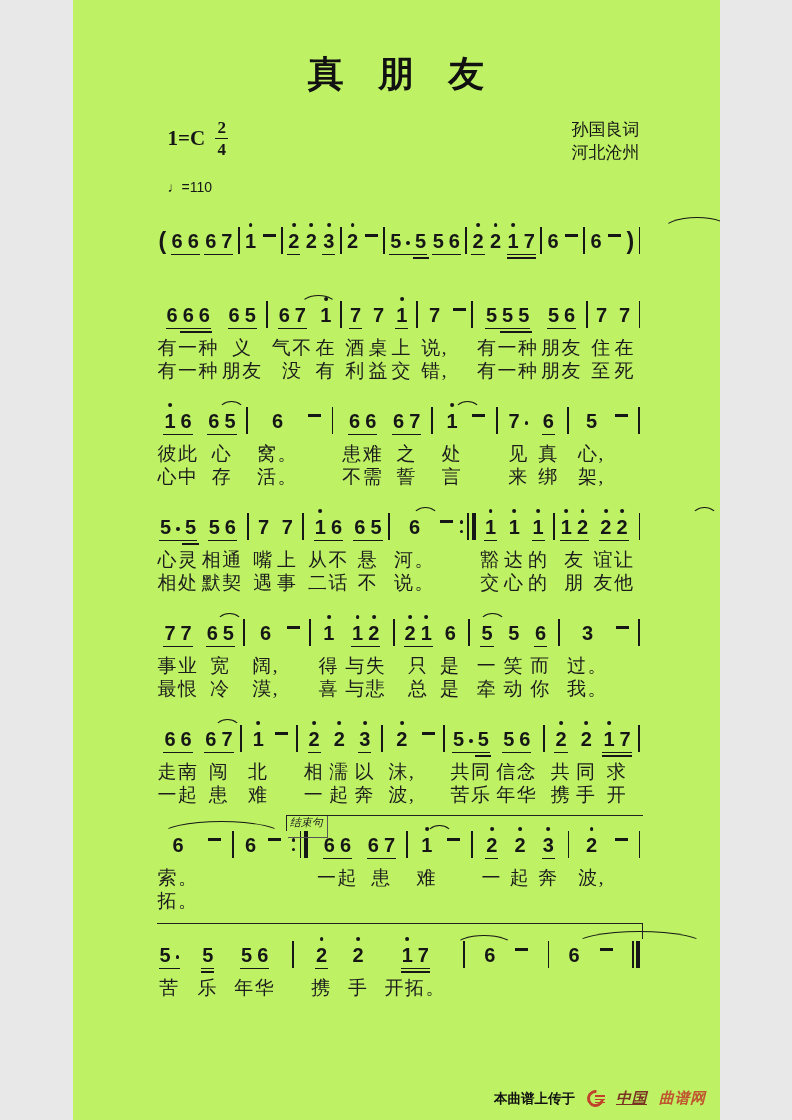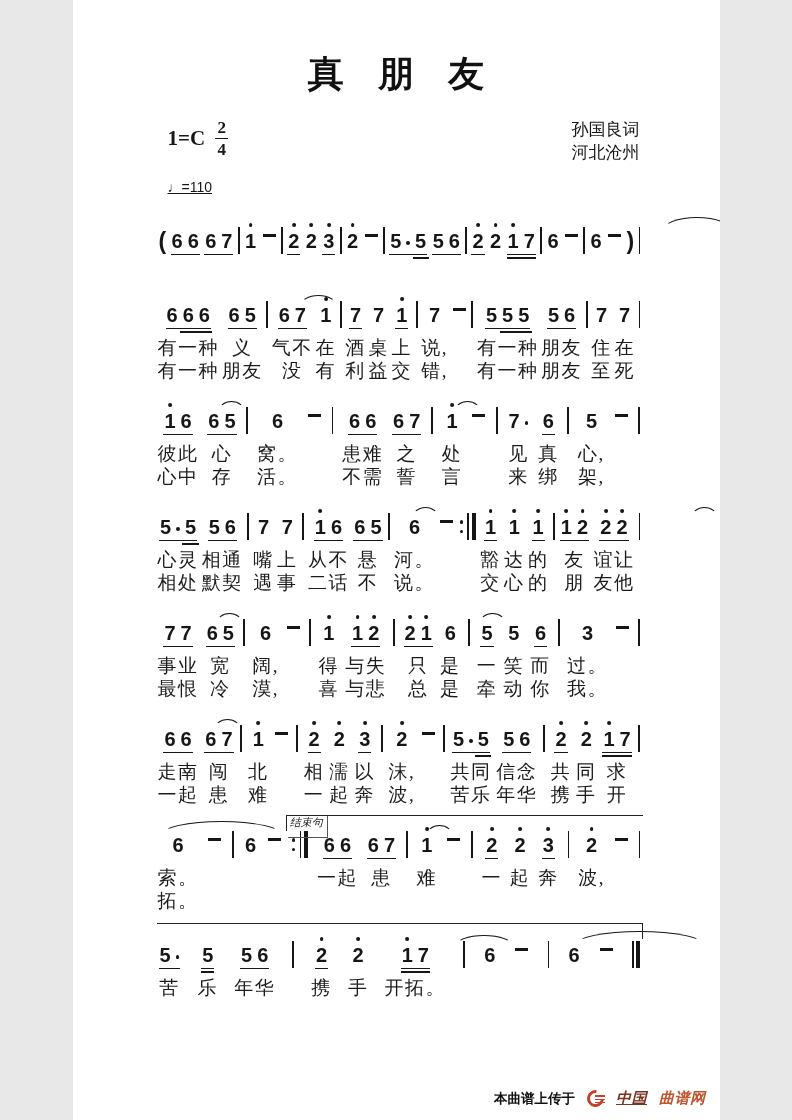--- a/index.html
+++ b/index.html
@@ -1,26 +1,26 @@
 <!DOCTYPE html>
 <html><head>
 <meta charset="utf-8">
 <style>
   html,body{margin:0;padding:0;background:#e8e8e8;}
-  .page{position:relative;width:647px;height:1120px;margin:0 auto;background:#ffffff;
+  .page{position:relative;width:647px;height:1120px;margin:0 auto;background:#bef264;
         overflow:hidden;color:#161616;font-family:"Liberation Serif",serif;box-sizing:border-box;}
   
   .title{margin:50px 0 0;text-align:center;font:bold 36px "Liberation Serif",serif;
          letter-spacing:0.95em;text-indent:0.95em;color:#111;}
   .meta{display:flex;justify-content:space-between;align-items:flex-start;margin:20px 80px 0 95px;}
   .keysig{display:flex;align-items:center;gap:10px;font:bold 21px "Liberation Serif",serif;}
   .timesig{display:inline-flex;flex-direction:column;align-items:center;font:bold 17px "Liberation Serif",serif;line-height:1;}
   .ts-bar{width:13px;height:1.5px;background:#161616;margin:1.5px 0;}
   .credits{font:17px "Liberation Serif",serif;text-align:center;line-height:1.35;margin-left:33px;}
-  .tempo{margin:14px 0 8px 95px;font:14px "Liberation Sans",sans-serif;text-decoration:underline;}
+  .tempo{margin:14px 0 8px 95px;font:14px "Liberation Sans",sans-serif;}
   
   #score{margin:26px 78px 0 85px;}
   .system{position:relative;display:flex;justify-content:space-between;align-items:flex-start;margin-bottom:20px;}
   .system.no-lyrics{margin-bottom:34px;}
   .system.s7{margin-bottom:24px;margin-top:6px;}
   .tok{display:flex;flex-direction:column;align-items:center;}
   .nrow{position:relative;height:40px;display:flex;align-items:center;justify-content:center;padding:0 1px;}
   .lrow{height:23px;line-height:23px;font:19px "Liberation Serif",serif;white-space:nowrap;letter-spacing:1.5px;color:#1c1c1c;}
   .grp{position:relative;display:inline-flex;align-items:flex-end;gap:5px;padding:0 1px;}
   .nd{position:relative;display:inline-block;}

